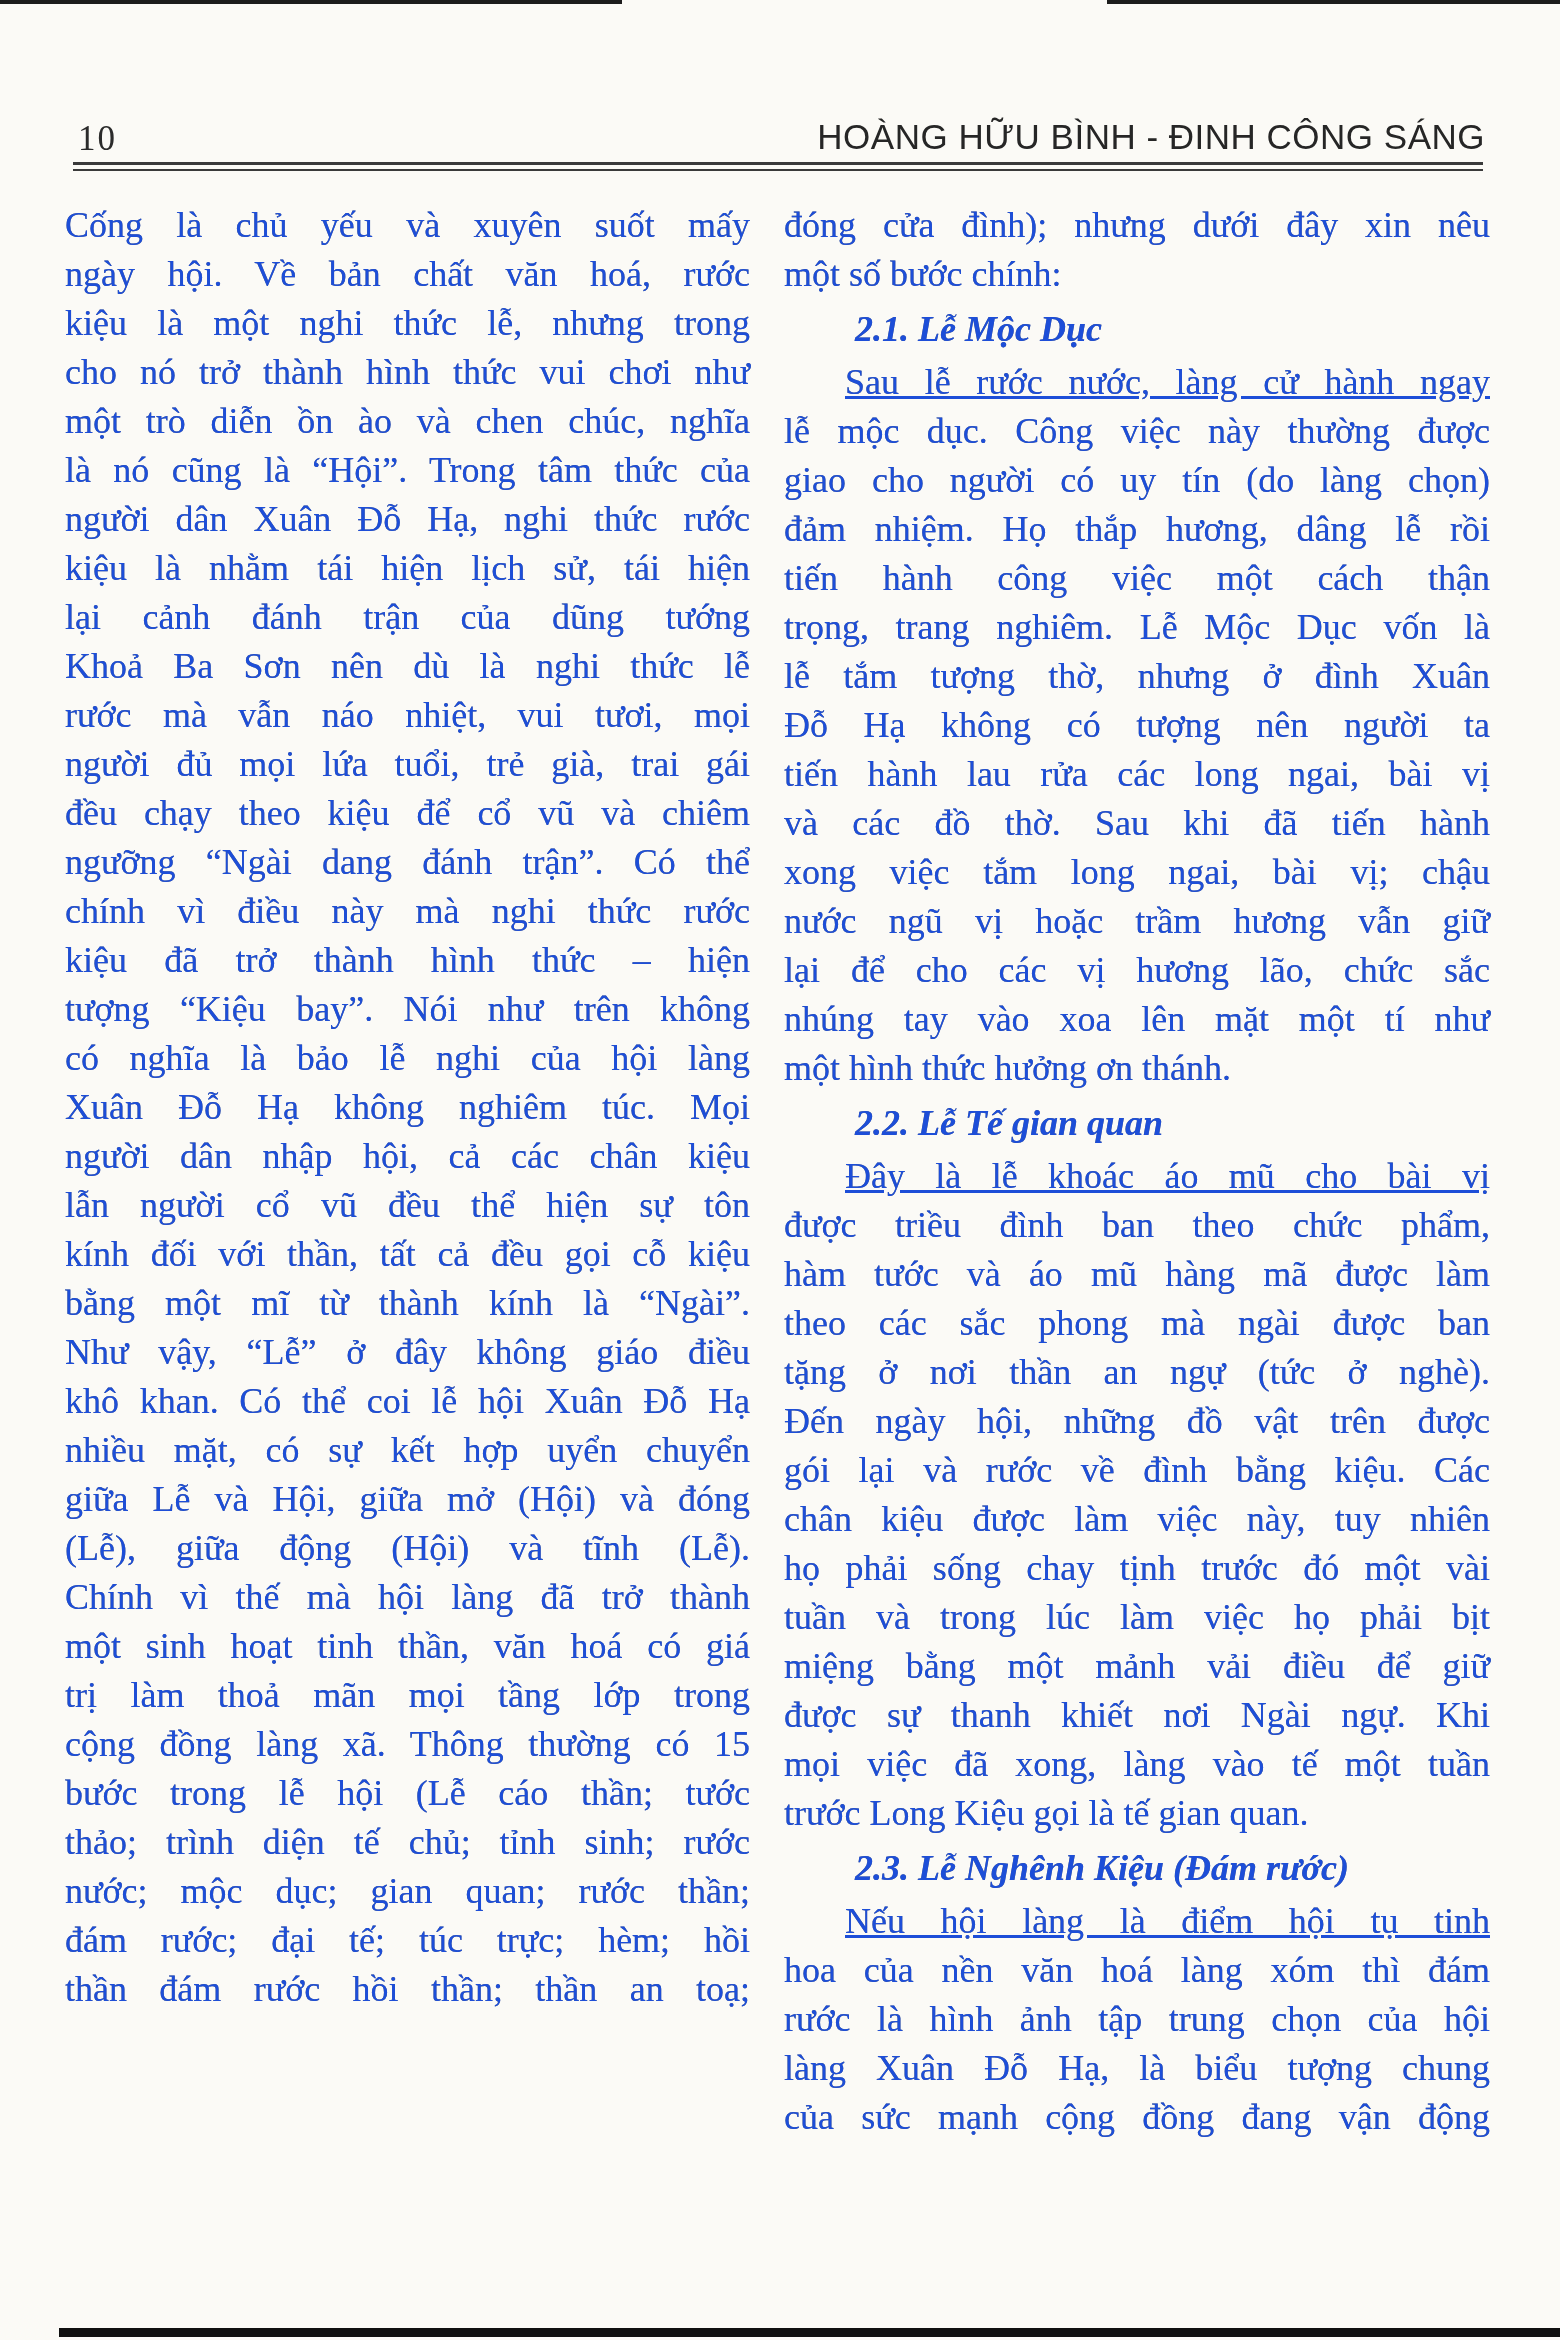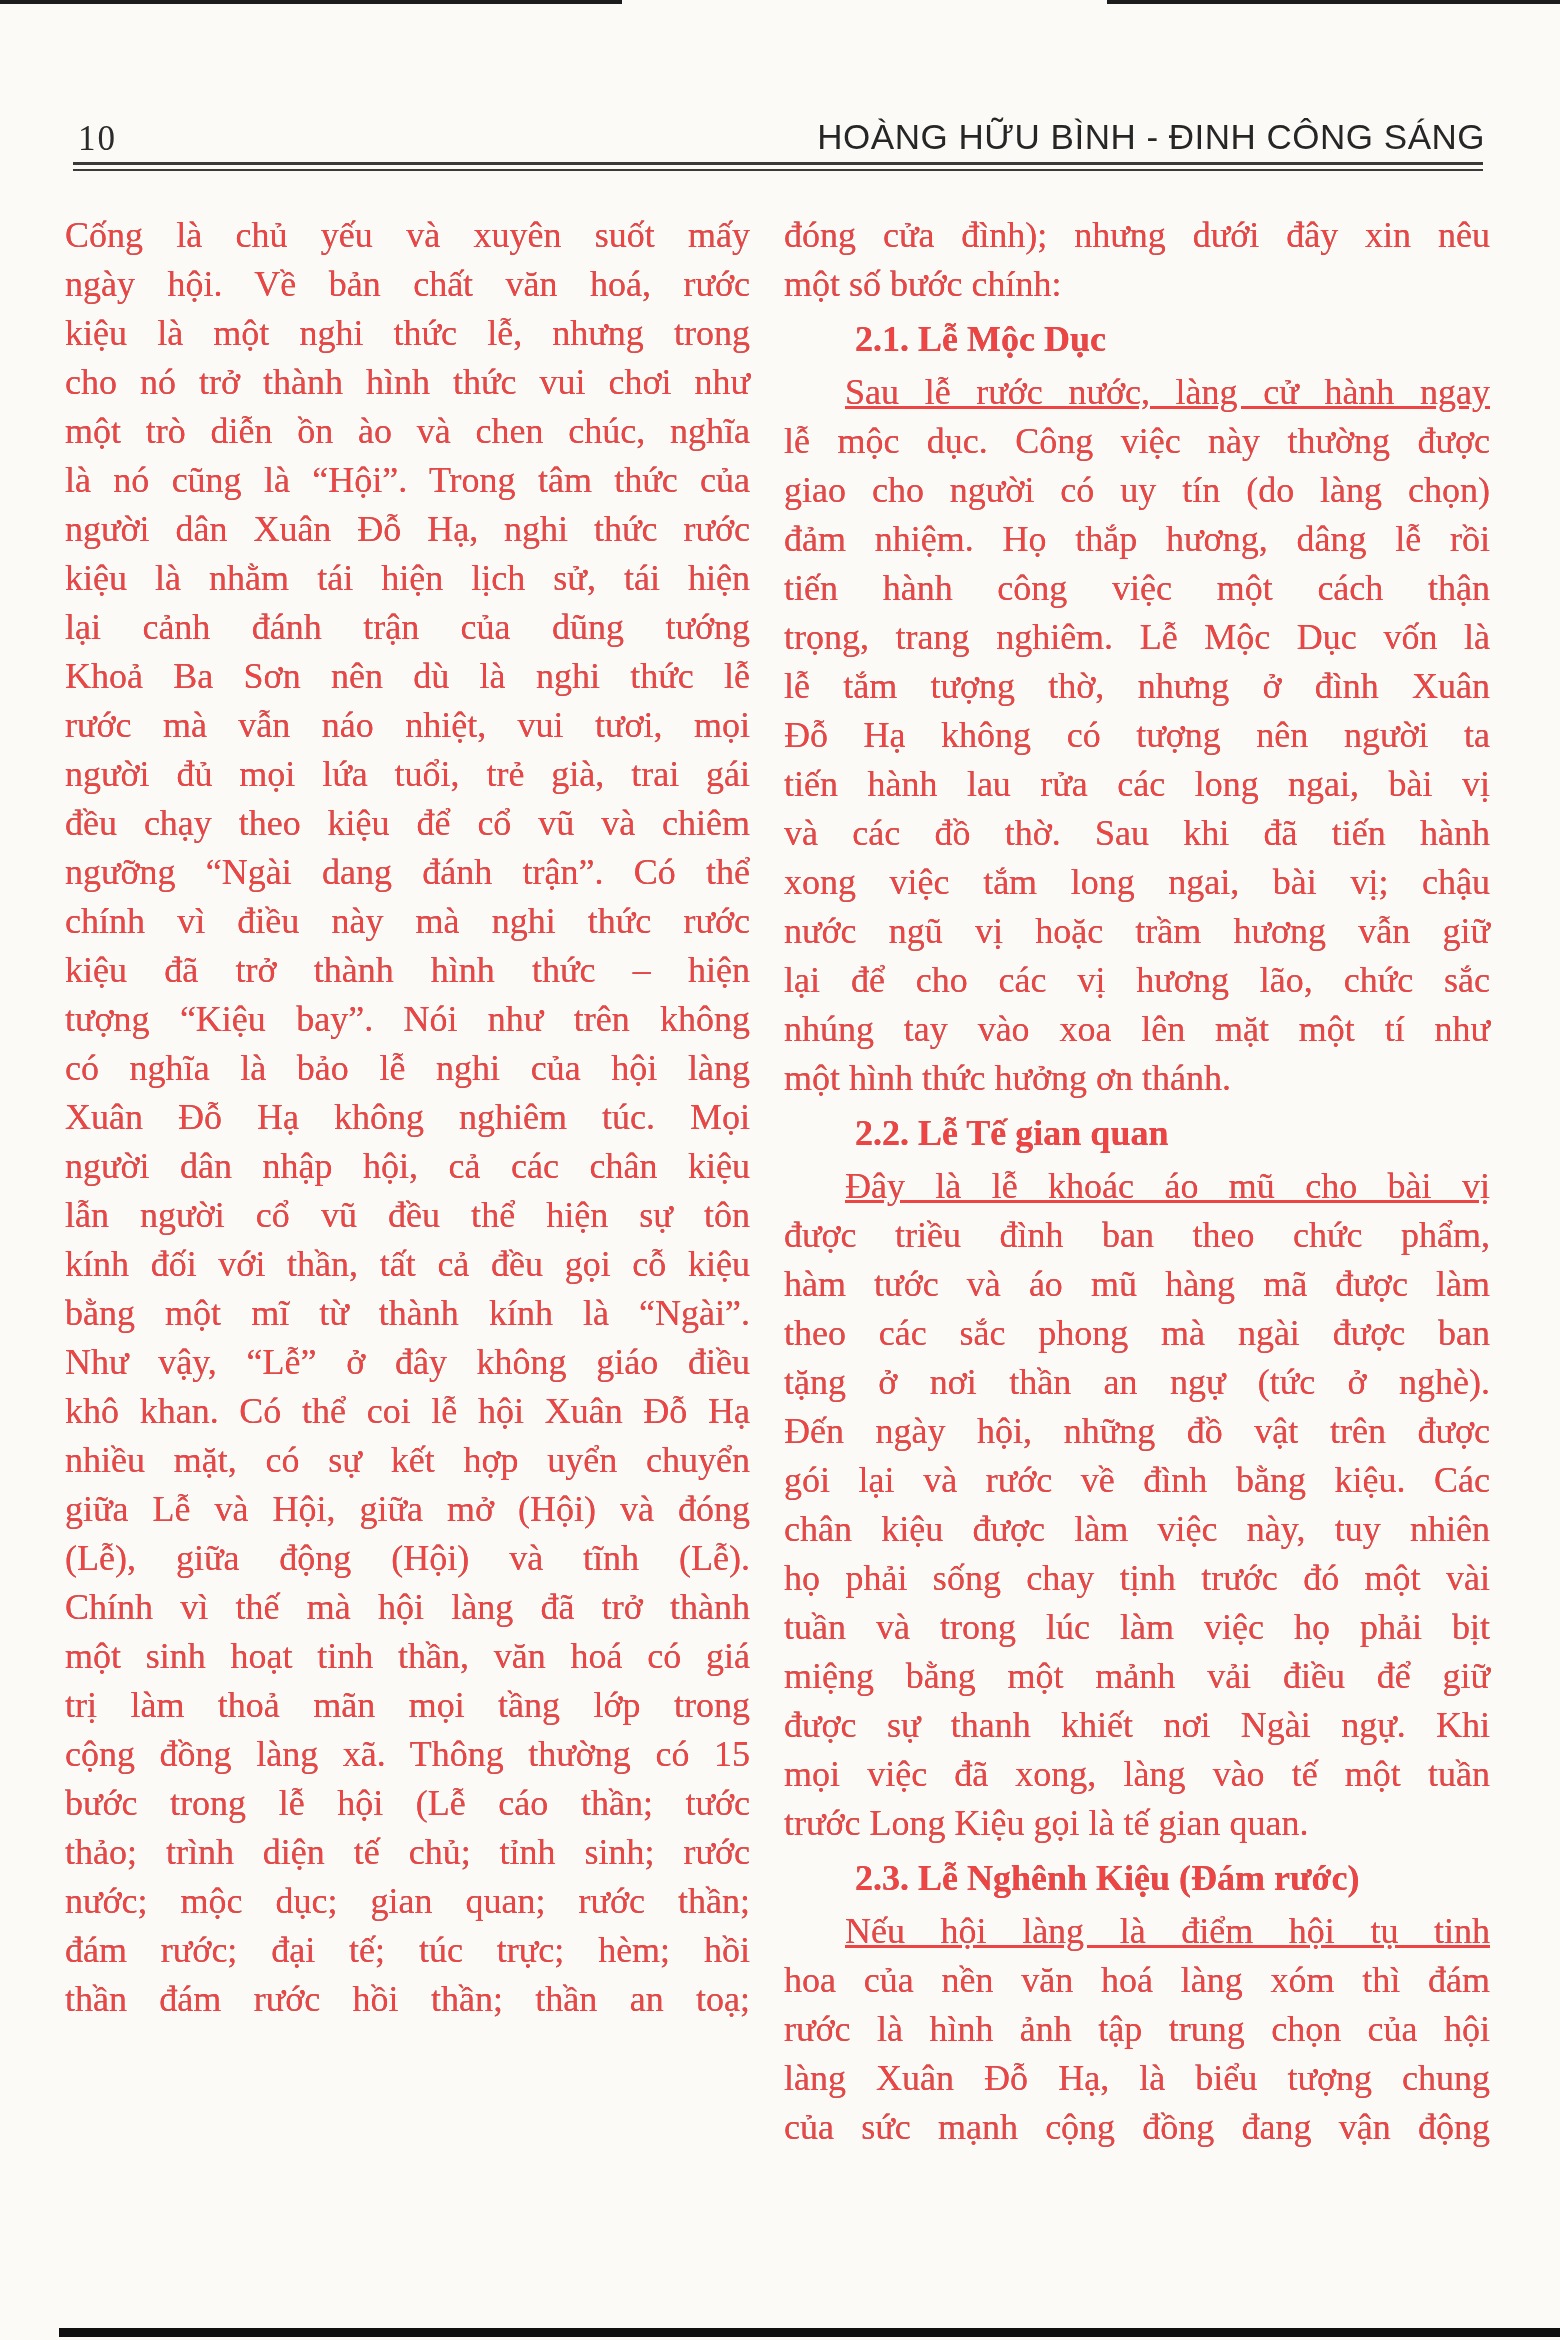--- a/index.html
+++ b/index.html
@@ -34,31 +34,31 @@
     font-stretch: condensed;
   }
   #header-rule {
     position: absolute; left: 73px; right: 77px; top: 162px;
     height: 4px;
     border-top: 3px solid #3a3a3a;
     border-bottom: 2px solid #3a3a3a;
   }
   
   .col {
-    position: absolute; top: 211px;
-    font-size: 36px; line-height: 49px; color: #ef4444;
+    position: absolute; top: 201px;
+    font-size: 36px; line-height: 49px; color: #1d4ed8;
     text-shadow: 0 0 0.6px rgba(40,40,40,0.65);
   }
   #col-left  { left: 65px;  width: 685px; }
   #col-right { left: 784px; width: 706px; }
   .ln { text-align: justify; text-align-last: justify; }
   .ln.end { text-align-last: left; }
   .ln.indent { text-indent: 61px; text-decoration: underline; }
   .hd {
-    font-weight: 700; 
+    font-weight: 700; font-style: italic;
     text-indent: 71px; text-align: left; text-align-last: left;
     margin: 6px 0 4px 0;
   }
 </style>
 </head>
 <body>
 
 <div class="top-line" id="top-line-a"></div>
 <div class="top-line" id="top-line-b"></div>
 <div id="bottom-bar"></div>

